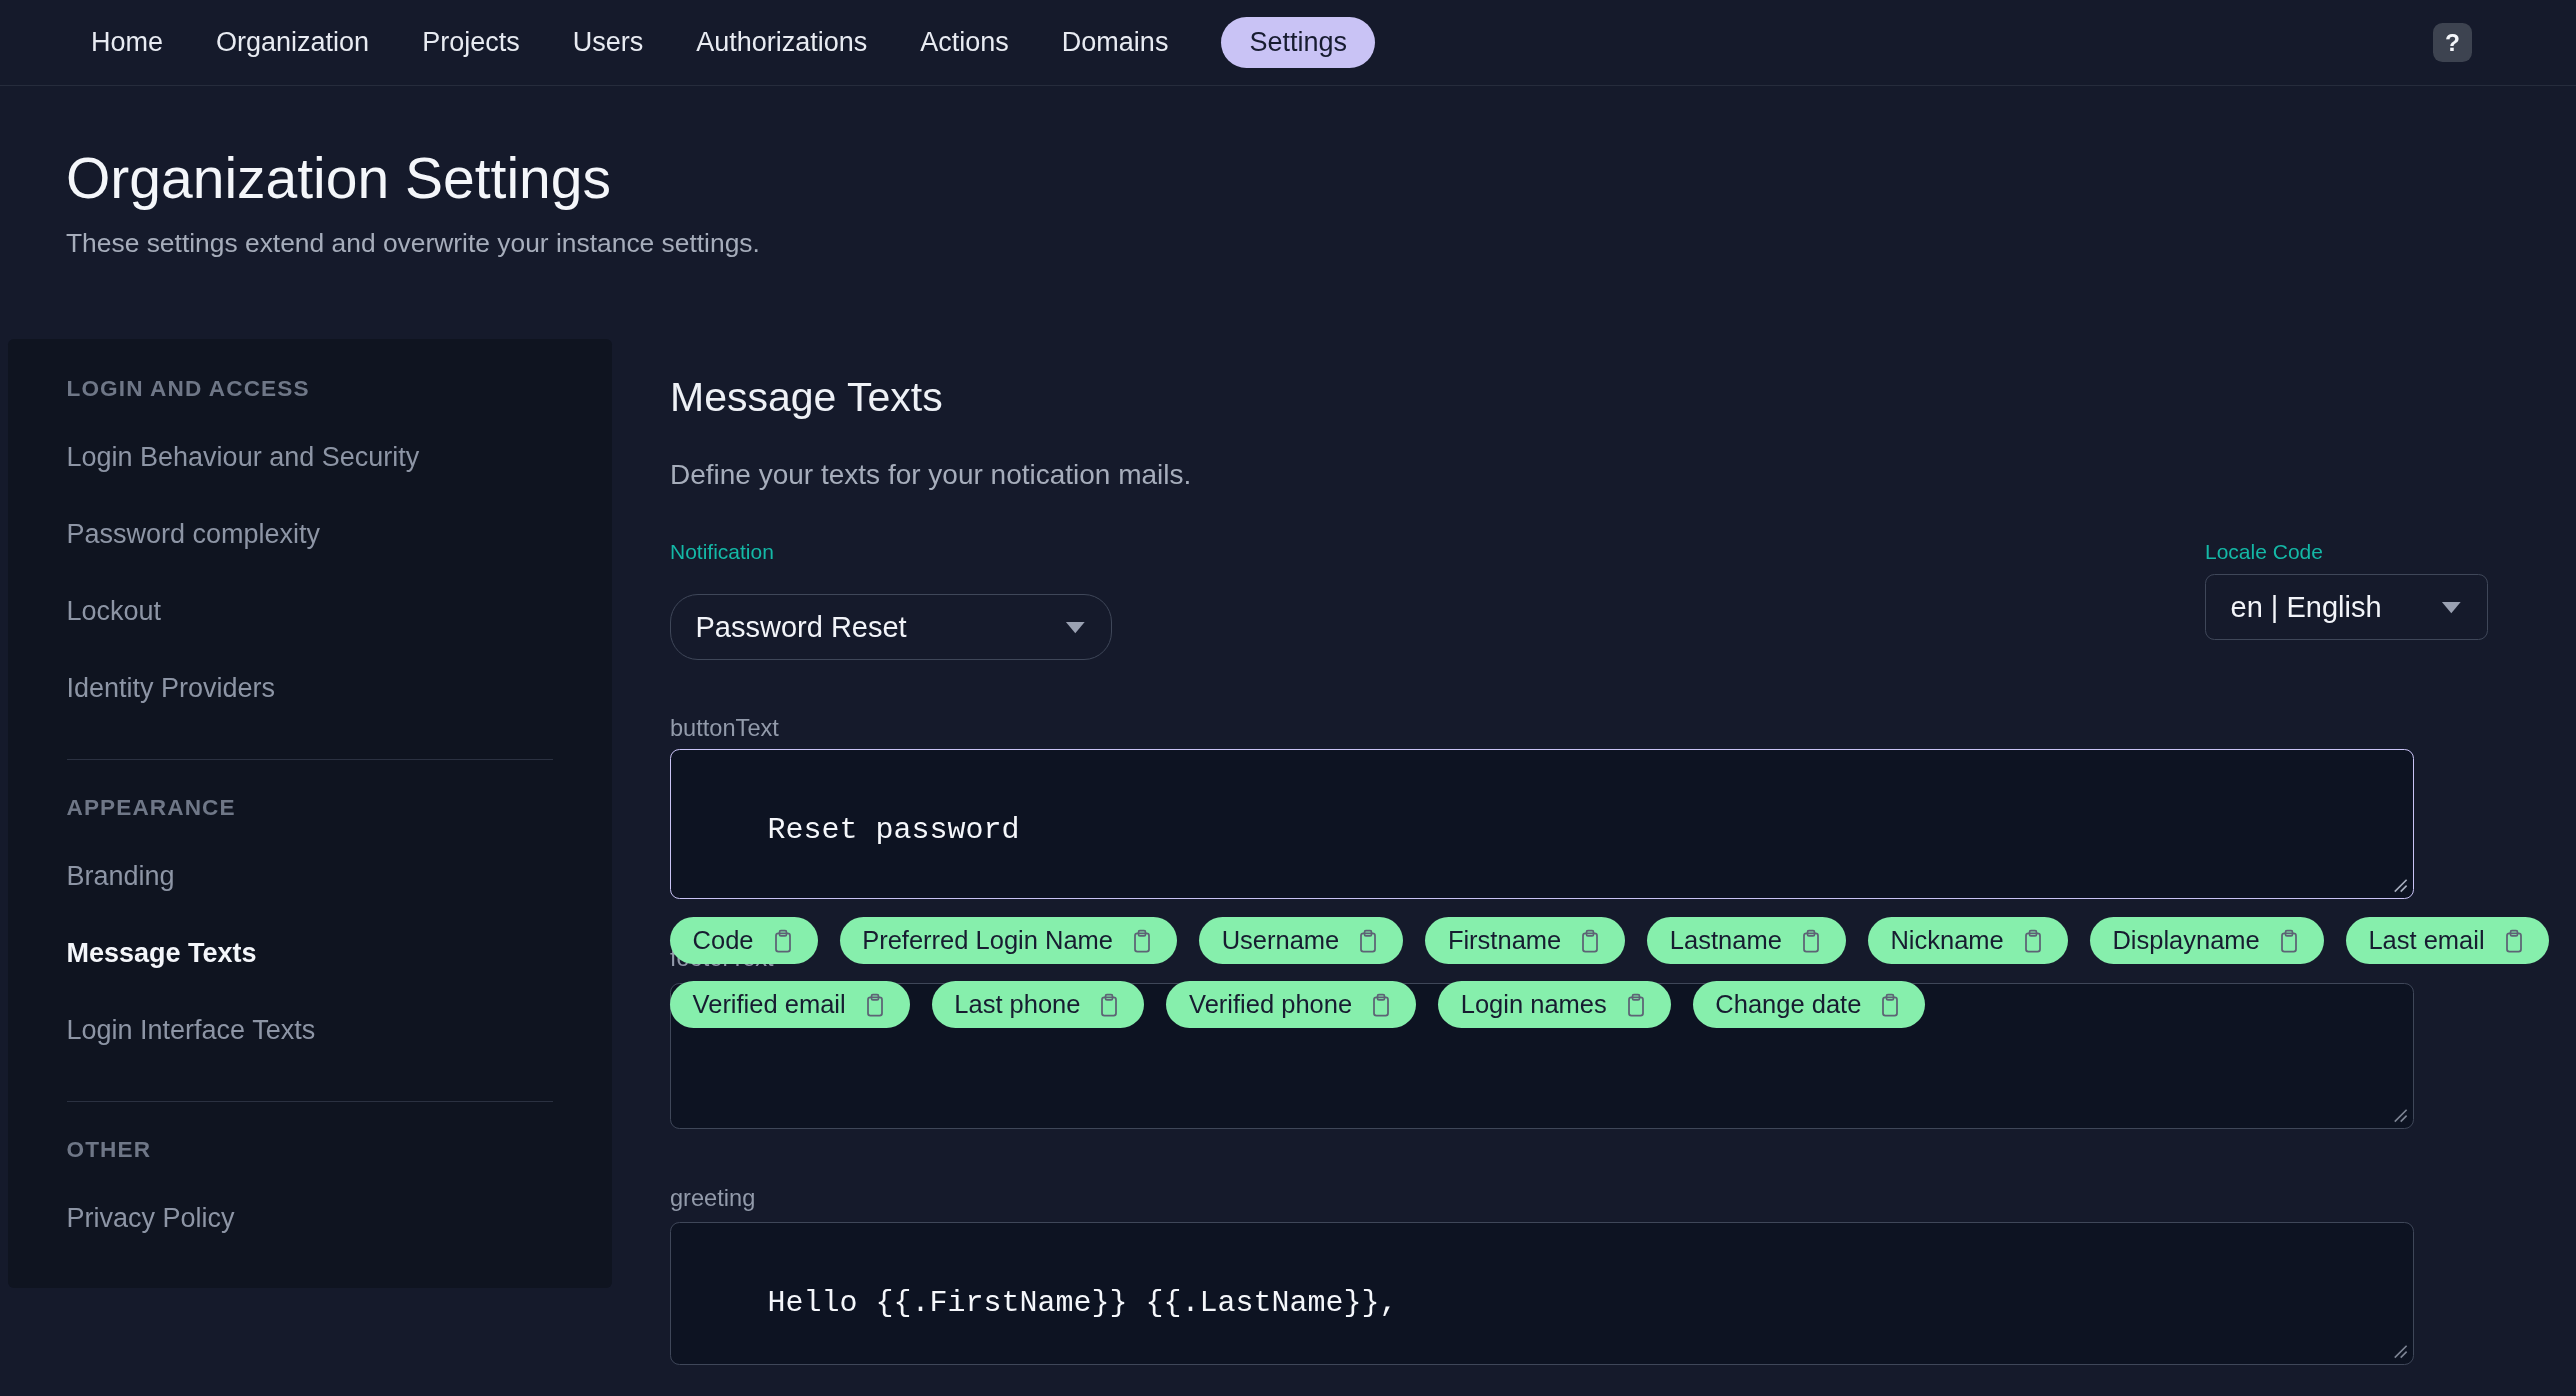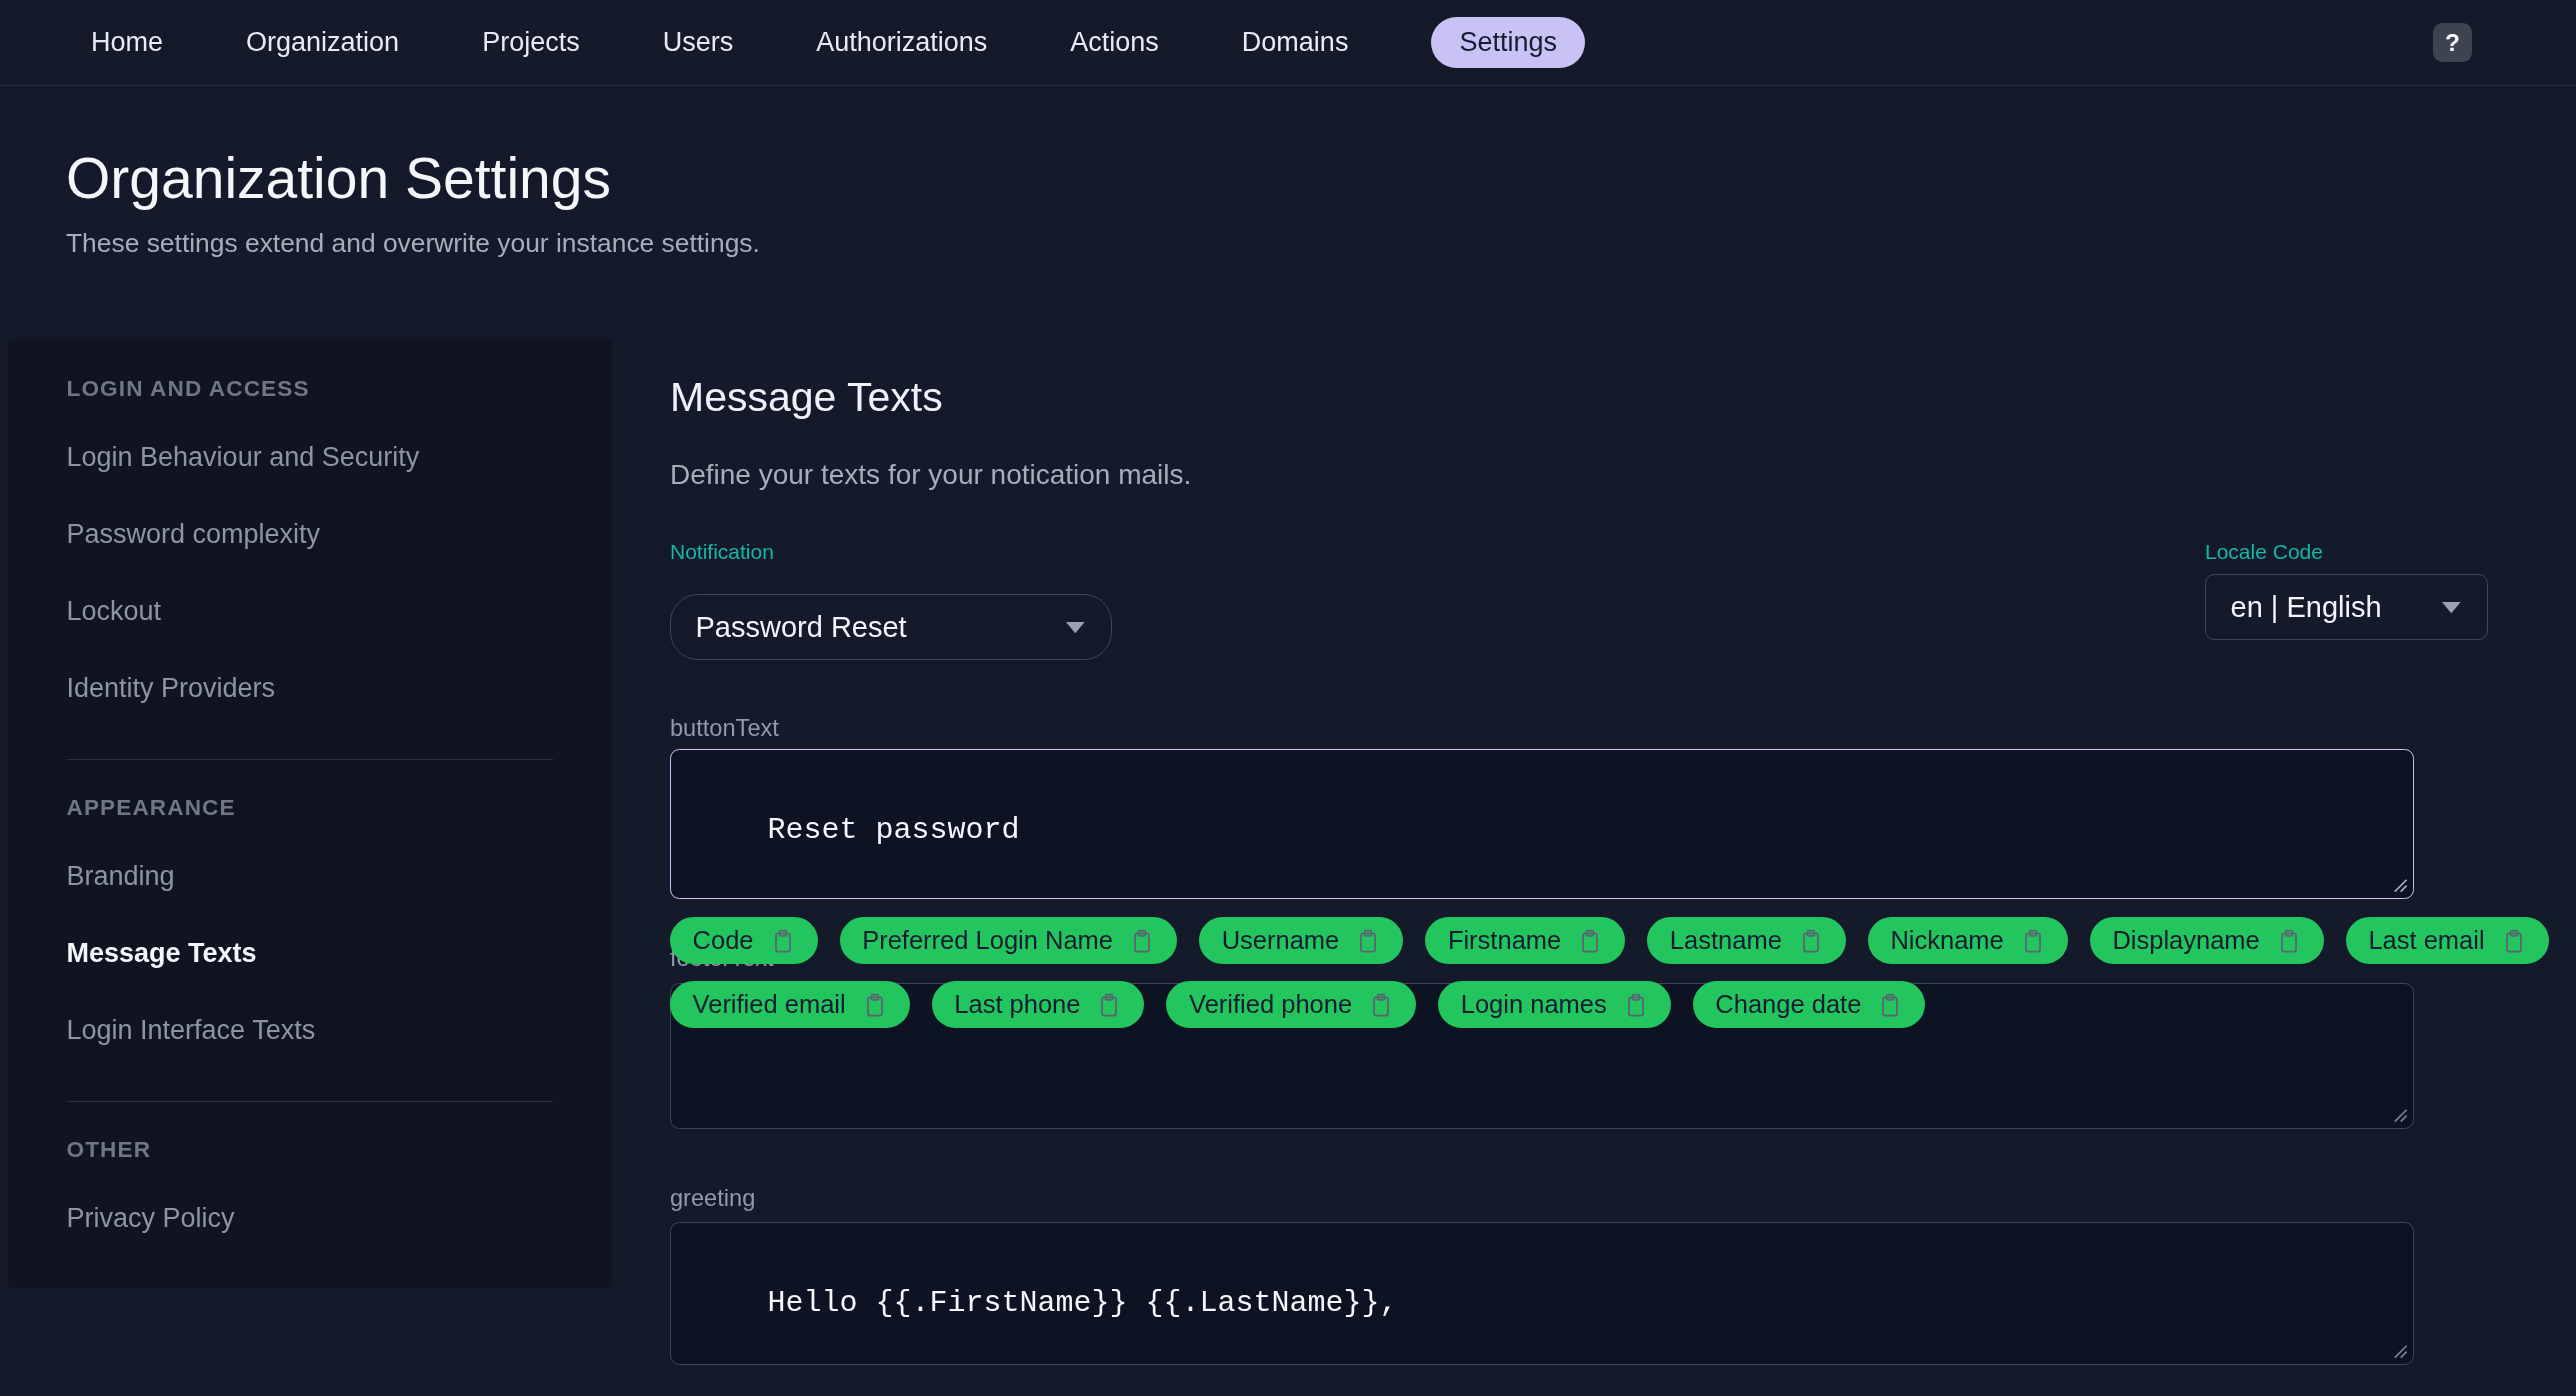--- a/index.html
+++ b/index.html
@@ -6,21 +6,21 @@
   html,body { width:2576px; height:1397px; overflow:hidden; }
   body {
     background:#151a2b;
     font-family:"Liberation Sans", sans-serif;
     color:#eef1f6;
     position:relative;
   }
   
   .topnav{
     position:absolute; left:0; top:0; width:2576px; height:86px;
-    display:flex; align-items:center; gap:83px;
+    display:flex; align-items:center; gap:53px;
     padding:0 104px 0 91px;
     background:#151a2b; border-bottom:0.9px solid #262c3c;
   }
   .nav-item{ font-size:27px; color:#e8ebf2; cursor:pointer; white-space:nowrap; }
   .nav-item.pill{
     background:#c9c3f5; color:#171c30; padding:10.4px 28px; border-radius:38px;text-align:center;
   }
   .help-btn{
     margin-left:auto; width:39px; height:39px; border-radius:9.4px;
     background:#3d4350; color:#f4f6fa; font-size:24.5px; font-weight:bold;
@@ -78,21 +78,21 @@
   .field-box.focused{ border-color:#c9c3f5; }
   .box-buttontext{ top:749px; height:150px; }
   .box-footertext{ top:983px; height:146px; }
   .box-greeting{ top:1222px; height:143px; }
   .resize-grip{ position:absolute; right:3.8px; bottom:3.8px; width:19px; height:19px; cursor:nwse-resize; }
   
   .chip-row{ position:absolute; left:0; display:flex; gap:22px; z-index:3; }
   .chips-1{ top:917px; }
   .chips-2{ top:981px; }
   .chip{
-    height:47px; background:#22c55e; border-radius:25.5px;
+    height:47px; background:#86efac; border-radius:25.5px;
     display:flex; align-items:center; padding:0 21px 0 22.6px; cursor:pointer;
     white-space:nowrap;
   }
   .chip-label{ font-size:25.5px; color:#171c30; }
   .chip-icon{ width:28px; height:28px; margin-left:15px; flex:none; }
 </style>
 </head>
 <body>
 
 <nav class="topnav">

